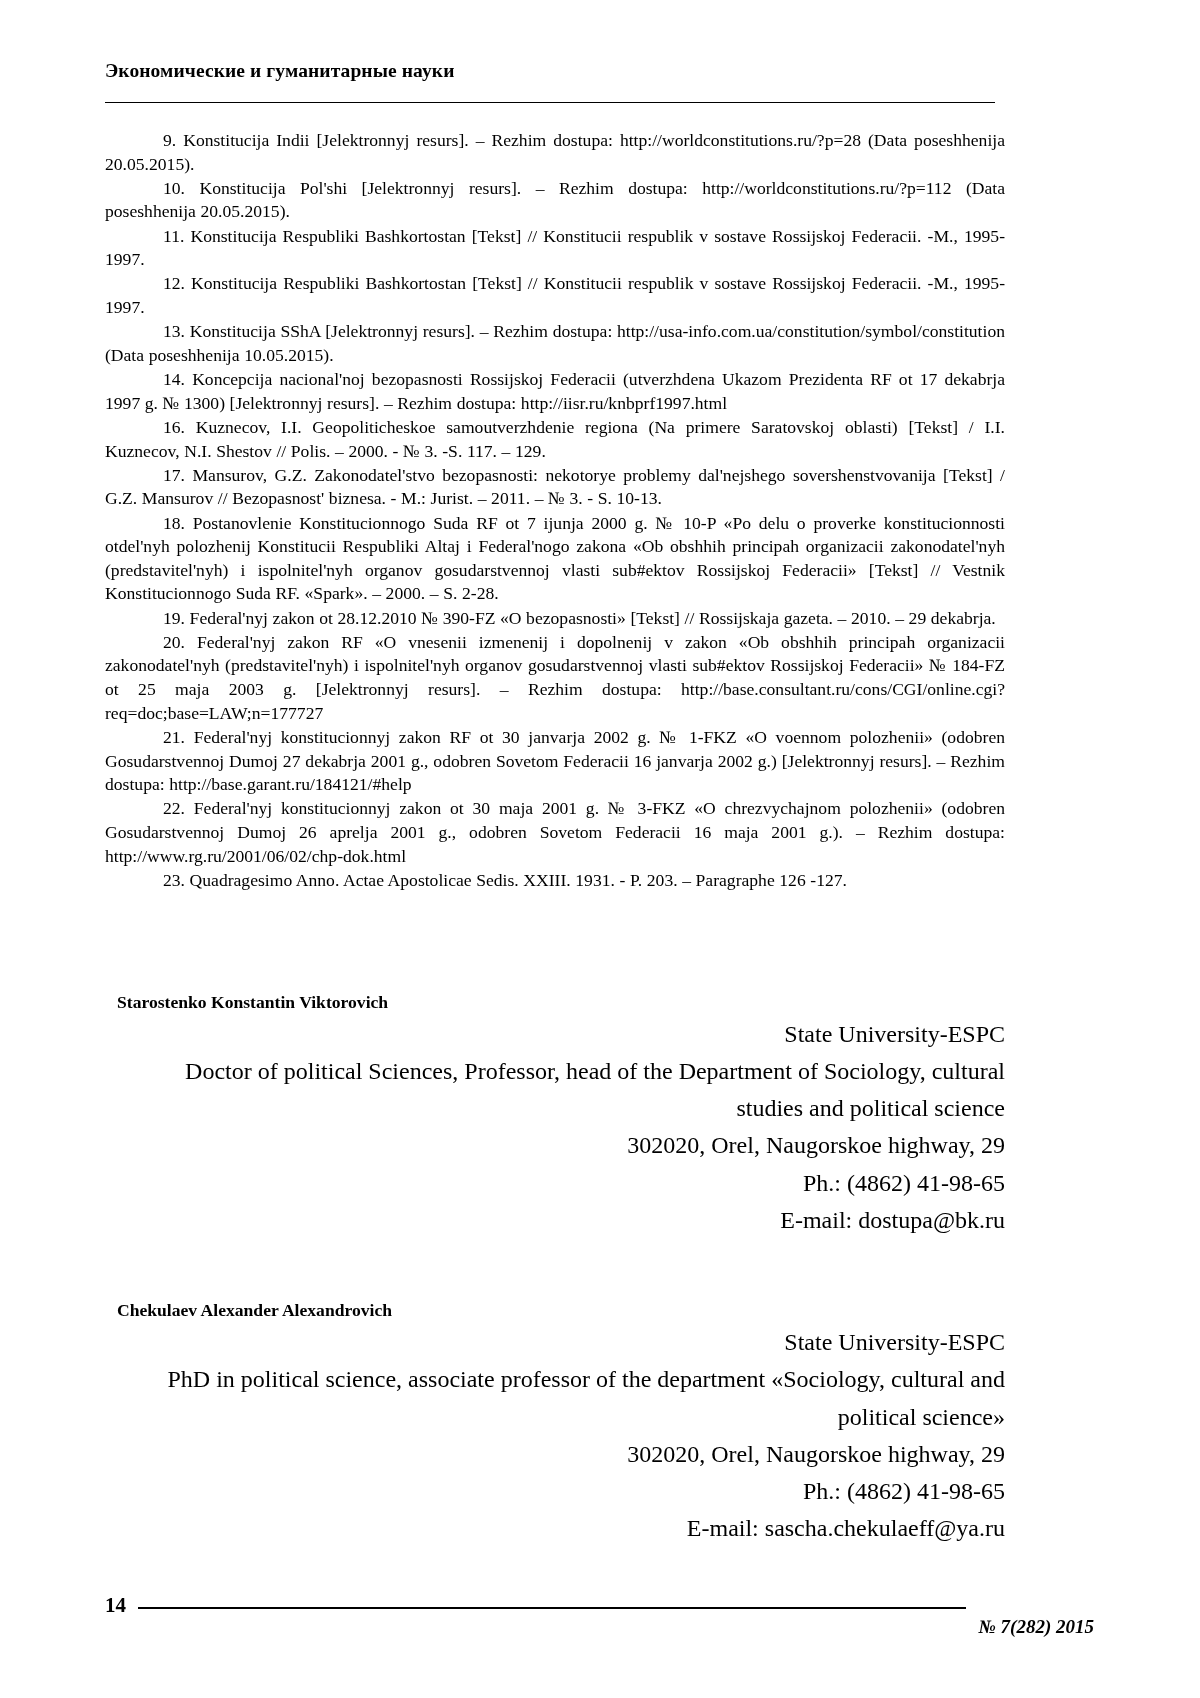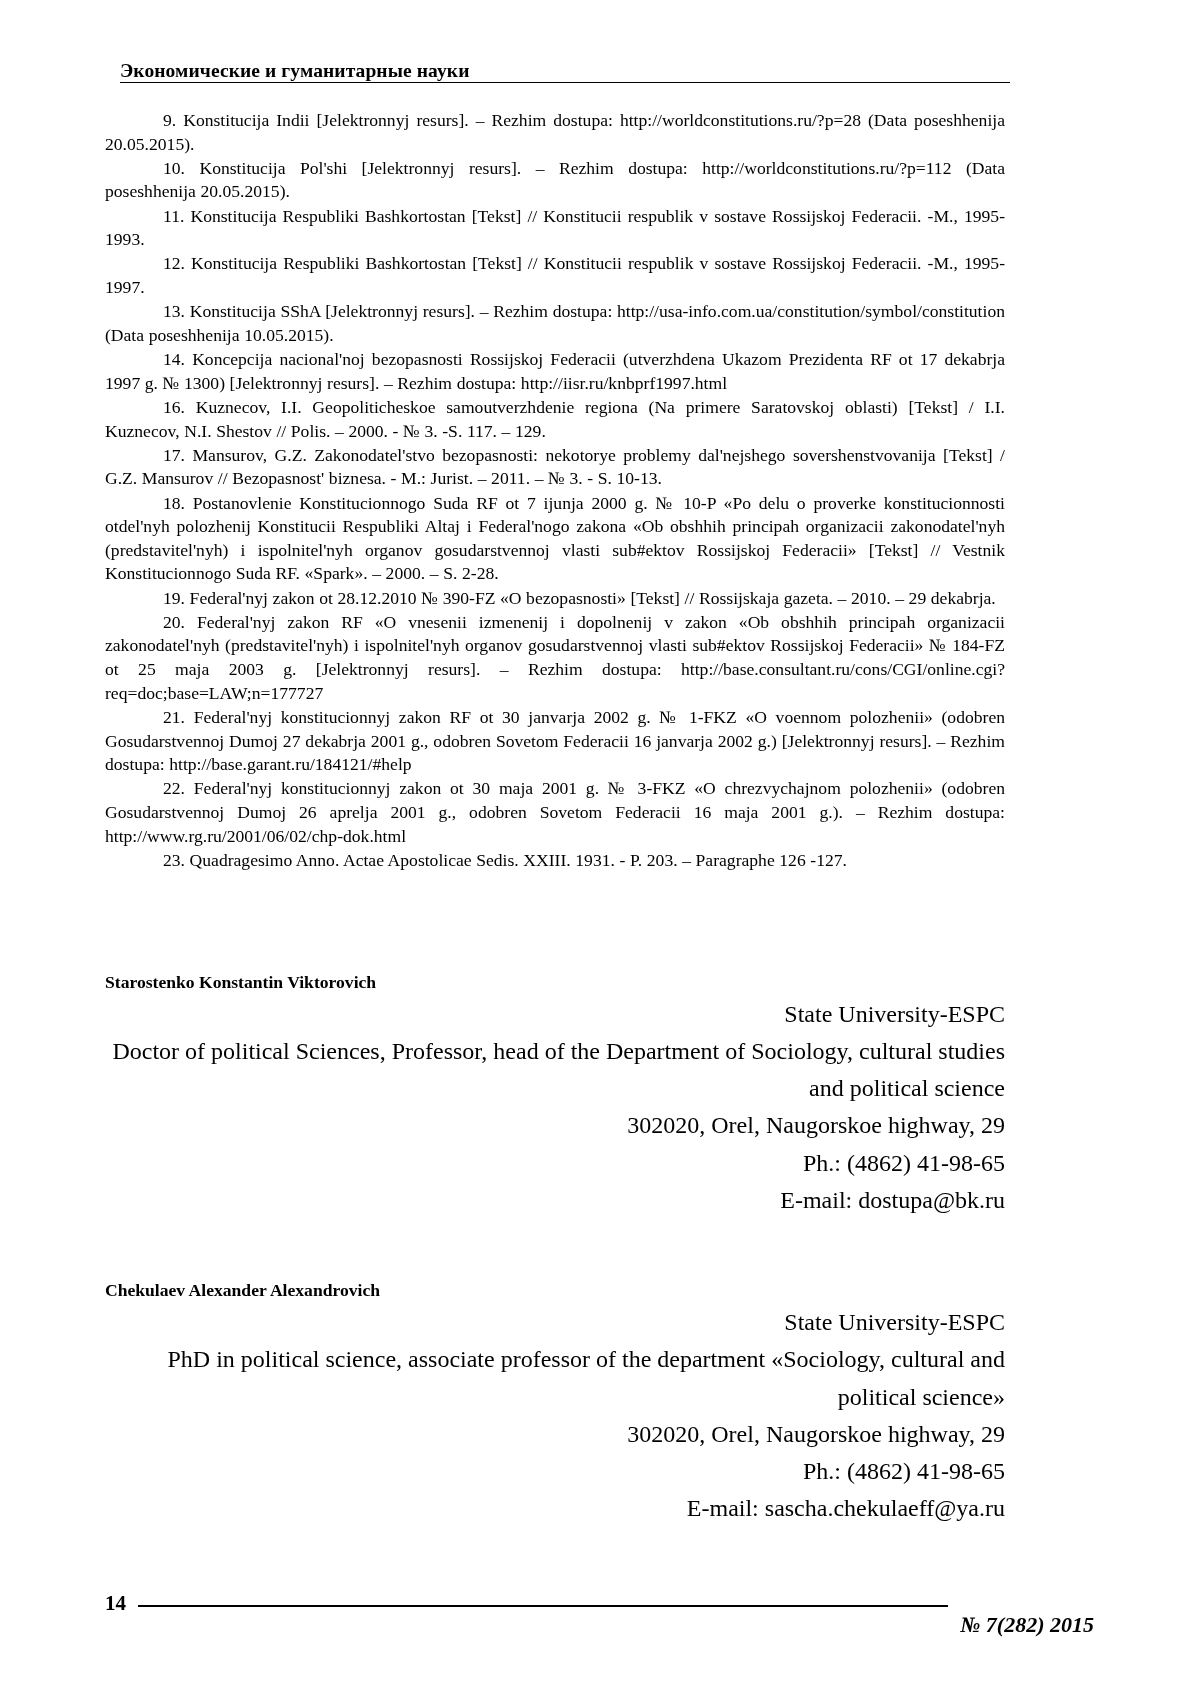--- a/index.html
+++ b/index.html
@@ -21,24 +21,23 @@
     height: 1698px;
     box-sizing: border-box;
     padding: 60px 105px 0 105px;
   }
   
   .page-header {
     font-family: "Liberation Serif", serif;
     font-weight: bold;
     font-size: 19.5px;
     letter-spacing: .1px;
-    padding-bottom: 0;
+    padding-bottom: 20px;
     border-bottom: 1.6px solid #000;
     width: 890px;
-    margin-left: 15px;
   }
   
   .refs {
     margin-top: 26px;
     width: 900px;
   }
   .ref {
     font-size: 17.6px;
     line-height: 1.345;
     text-align: justify;
@@ -46,20 +45,21 @@
     margin: 0 0 0.5px 0;
     word-spacing: .2px;
   }
   
   .authors {
     margin-top: 96px;
     width: 900px;
   }
   .author-block {
     margin-bottom: 58px;
+    margin-left: 12px;
   }
   .author-name {
     font-weight: bold;
     font-size: 17.6px;
     line-height: 1.55;
   }
   .author-line {
     font-size: 24px;
     line-height: 1.55;
     text-align: right;
@@ -83,36 +83,36 @@
     flex: 1;
     height: 0;
     border-top: 2px solid #000;
     margin: 0 12px;
     position: relative;
     top: 2px;
   }
   .issue {
     font-style: italic;
     font-weight: bold;
-    font-size: 22px;
+    font-size: 19px;
     white-space: nowrap;
     margin-top: 43px;
   }
 </style>
 </head>
 <body>
 
 <div class="page">
 
   <div class="page-header">Экономические и гуманитарные науки</div>
 
   <div class="refs">
     <p class="ref">9. Konstitucija Indii [Jelektronnyj resurs]. – Rezhim dostupa: http://worldconstitutions.ru/?p=28 (Data poseshhenija 20.05.2015).</p>
     <p class="ref">10. Konstitucija Pol'shi [Jelektronnyj resurs]. – Rezhim dostupa: http://worldconstitutions.ru/?p=112 (Data poseshhenija 20.05.2015).</p>
-    <p class="ref">11. Konstitucija Respubliki Bashkortostan [Tekst] // Konstitucii respublik v sostave Rossijskoj Federacii. -M., 1995-1993.</p>
+    <p class="ref">11. Konstitucija Respubliki Bashkortostan [Tekst] // Konstitucii respublik v sostave Rossijskoj Federacii. -M., 1995-1997.</p>
     <p class="ref">12. Konstitucija Respubliki Bashkortostan [Tekst] // Konstitucii respublik v sostave Rossijskoj Federacii. -M., 1995-1997.</p>
     <p class="ref">13. Konstitucija SShA [Jelektronnyj resurs]. – Rezhim dostupa: http://usa-info.com.ua/constitution/symbol/constitution (Data poseshhenija 10.05.2015).</p>
     <p class="ref">14. Koncepcija nacional'noj bezopasnosti Rossijskoj Federacii (utverzhdena Ukazom Prezidenta RF ot 17 dekabrja 1997 g. № 1300) [Jelektronnyj resurs]. – Rezhim dostupa: http://iisr.ru/knbprf1997.html</p>
     <p class="ref">16. Kuznecov, I.I. Geopoliticheskoe samoutverzhdenie regiona (Na primere Saratovskoj oblasti) [Tekst] / I.I. Kuznecov, N.I. Shestov // Polis. – 2000. - № 3. -S. 117. – 129.</p>
     <p class="ref">17. Mansurov, G.Z. Zakonodatel'stvo bezopasnosti: nekotorye problemy dal'nejshego sovershenstvovanija [Tekst] / G.Z. Mansurov // Bezopasnost' biznesa. - M.: Jurist. – 2011. – № 3. - S. 10-13.</p>
     <p class="ref">18. Postanovlenie Konstitucionnogo Suda RF ot 7 ijunja 2000 g. № 10-P «Po delu o proverke konstitucionnosti otdel'nyh polozhenij Konstitucii Respubliki Altaj i Federal'nogo zakona «Ob obshhih principah organizacii zakonodatel'nyh (predstavitel'nyh) i ispolnitel'nyh organov gosudarstvennoj vlasti sub#ektov Rossijskoj Federacii» [Tekst] // Vestnik Konstitucionnogo Suda RF. «Spark». – 2000. – S. 2-28.</p>
     <p class="ref">19. Federal'nyj zakon ot 28.12.2010 № 390-FZ «O bezopasnosti» [Tekst] // Rossijskaja gazeta. – 2010. – 29 dekabrja.</p>
     <p class="ref">20. Federal'nyj zakon RF «O vnesenii izmenenij i dopolnenij v zakon «Ob obshhih principah organizacii zakonodatel'nyh (predstavitel'nyh) i ispolnitel'nyh organov gosudarstvennoj vlasti sub#ektov Rossijskoj Federacii» № 184-FZ ot 25 maja 2003 g. [Jelektronnyj resurs]. – Rezhim dostupa: http://base.consultant.ru/cons/CGI/online.cgi?req=doc;base=LAW;n=177727</p>
     <p class="ref">21. Federal'nyj konstitucionnyj zakon RF ot 30 janvarja 2002 g. № 1-FKZ «O voennom polozhenii» (odobren Gosudarstvennoj Dumoj 27 dekabrja 2001 g., odobren Sovetom Federacii 16 janvarja 2002 g.) [Jelektronnyj resurs]. – Rezhim dostupa: http://base.garant.ru/184121/#help</p>
     <p class="ref">22. Federal'nyj konstitucionnyj zakon ot 30 maja 2001 g. № 3-FKZ «O chrezvychajnom polozhenii» (odobren Gosudarstvennoj Dumoj 26 aprelja 2001 g., odobren Sovetom Federacii 16 maja 2001 g.). – Rezhim dostupa: http://www.rg.ru/2001/06/02/chp-dok.html</p>

